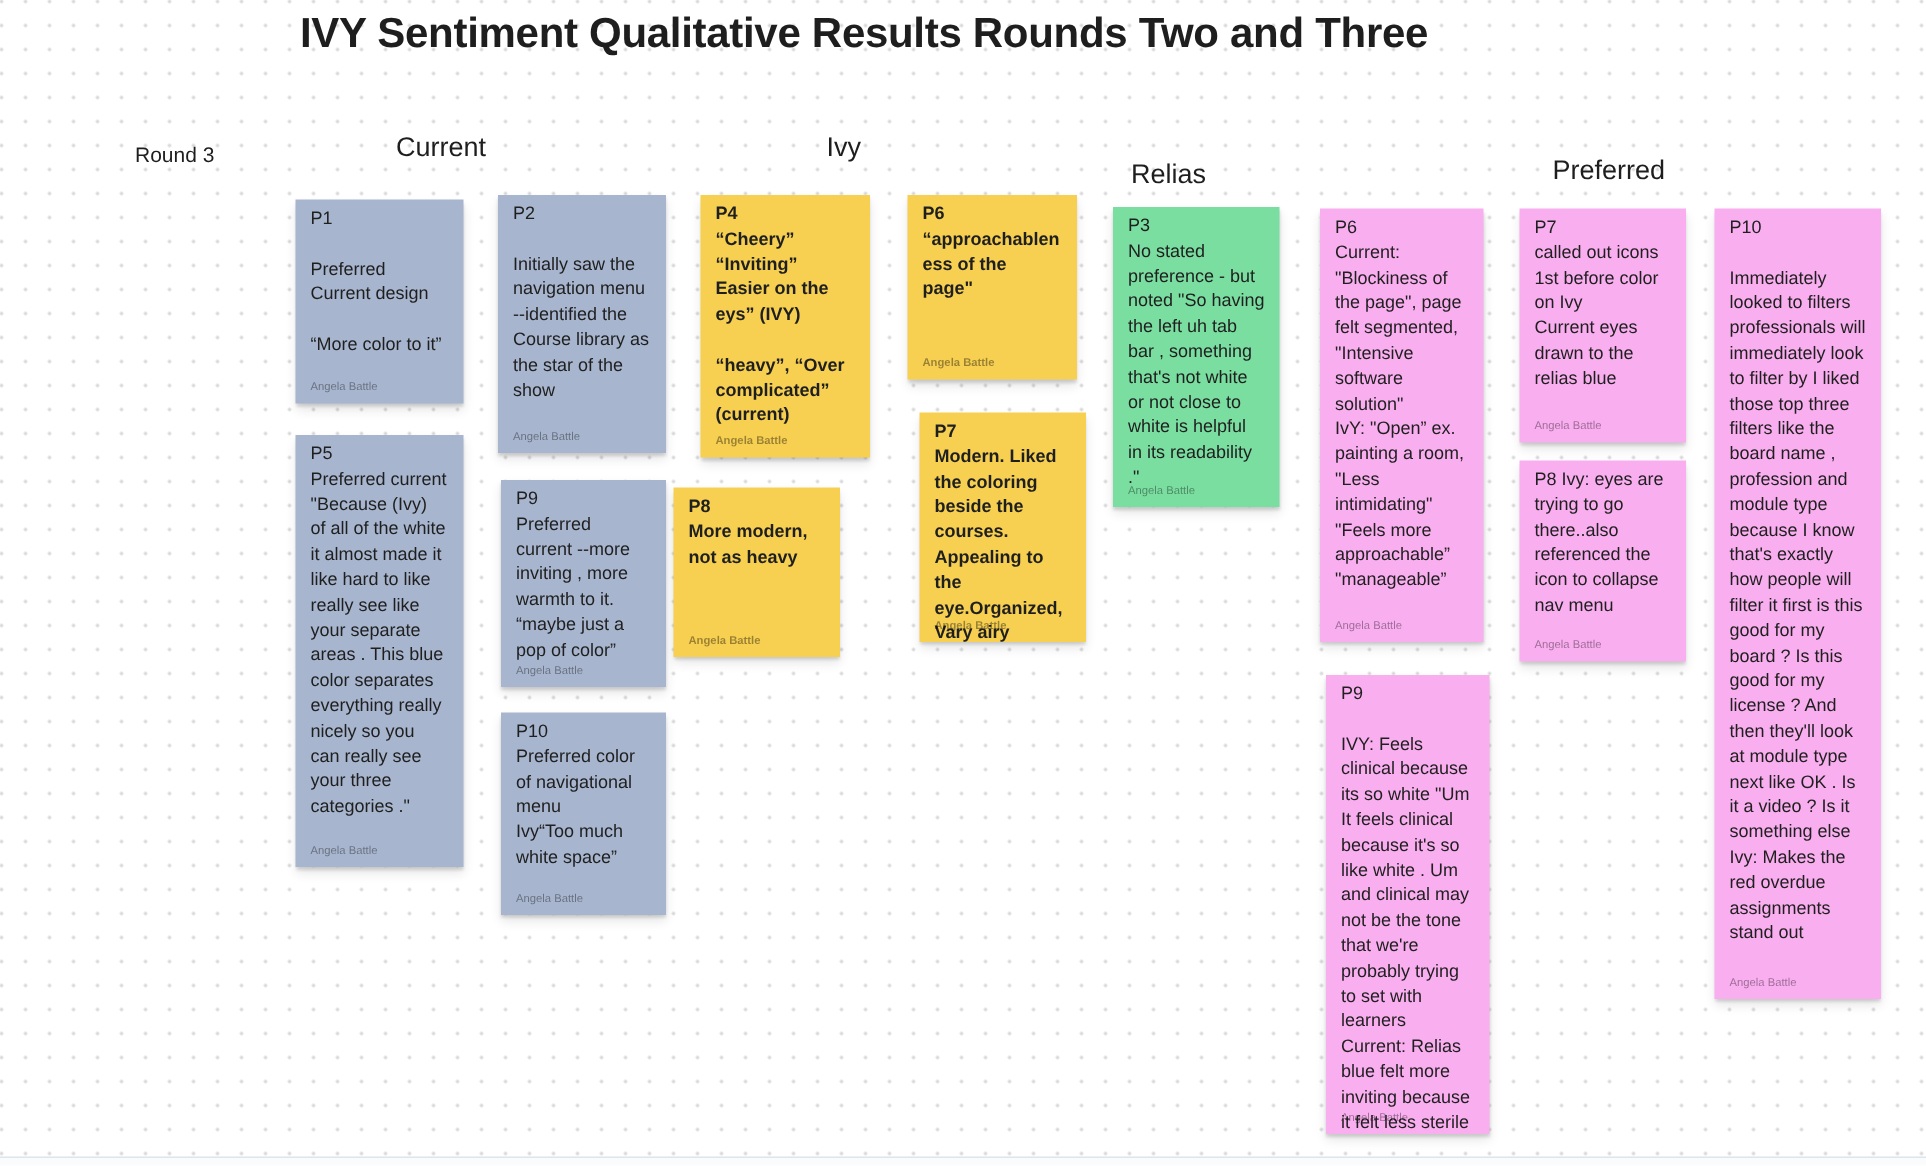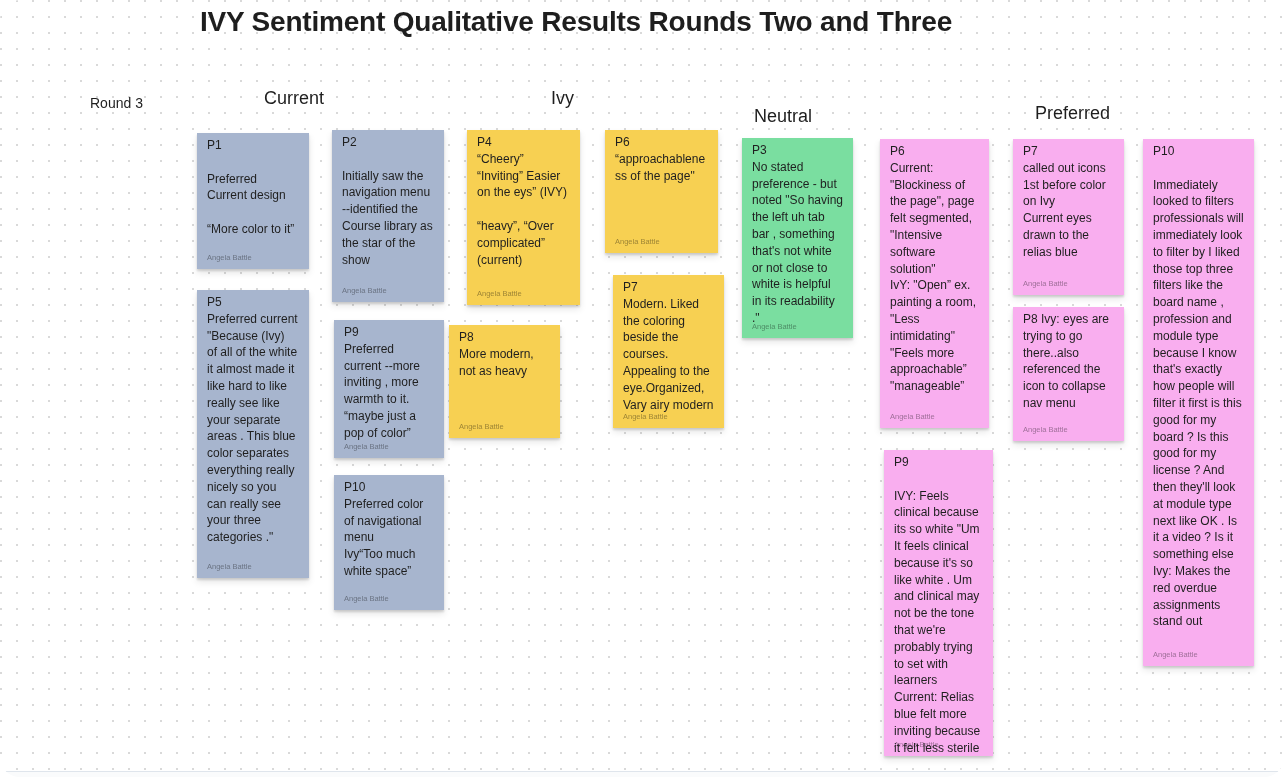--- a/index.html
+++ b/index.html
@@ -9,21 +9,20 @@
   }
   .board {
     position: relative;
     width: 1284px;
     height: 777px;
     overflow: hidden;
     background-color: #ffffff;
     background-image: radial-gradient(circle, #d9d9d9 1px, rgba(0,0,0,0) 1.2px);
     background-size: 16px 16px;
     background-position: 9px 9px;
-    border-radius: 20px;
   }
   .board-title {
     position: absolute;
     top: 6px;
     left: 576px;
     transform: translateX(-50%);
     margin: 0;
     font-size: 28px;
     font-weight: 600;
     letter-spacing: -0.2px;
@@ -39,21 +38,21 @@
   }
   .note {
     position: absolute;
     box-sizing: border-box;
     padding: 4px 10px 16px 10px;
     overflow: hidden;
     box-shadow: 0 2px 2px rgba(0,0,0,0.14), 0 4px 7px rgba(0,0,0,0.10);
     cursor: default;
   }
   .c-blue   { background: var(--note-blue,   #A7B5CE); }
-  .c-yellow { background: var(--note-yellow, #F7D052); }
+  .c-yellow { background: var(--note-yellow, #F7D052); font-weight: bold; }
   .c-green  { background: var(--note-green,  #7ADEA0); }
   .c-pink   { background: var(--note-pink,   #F9AEEF); }
   .note-text {
     font-size: 12px;
     line-height: 1.4;
     color: #1f1f1f;
     white-space: pre-wrap;
     overflow-wrap: break-word;
     word-break: break-word;
   }
@@ -78,21 +77,21 @@
 </head>
 <body>
 
 <div class="board">
 
   <h1 class="board-title">IVY Sentiment Qualitative Results Rounds Two and Three</h1>
 
   <div class="section-label" style="left:90px;top:95px;font-size:14px">Round 3</div>
   <div class="section-label" style="left:264px;top:88px">Current</div>
   <div class="section-label" style="left:551px;top:88px">Ivy</div>
-  <div class="section-label" style="left:754px;top:106px">Neutral</div>
+  <div class="section-label" style="left:754px;top:106px">Relias</div>
   <div class="section-label" style="left:1035px;top:103px">Preferred</div>
 
   <div class="note c-blue" style="left:197px;top:133px;width:112px;height:136px">
     <div class="note-text">P1
 
 Preferred Current design
 
 “More color to it”</div>
     <div class="note-author">Angela Battle</div>
   </div>

